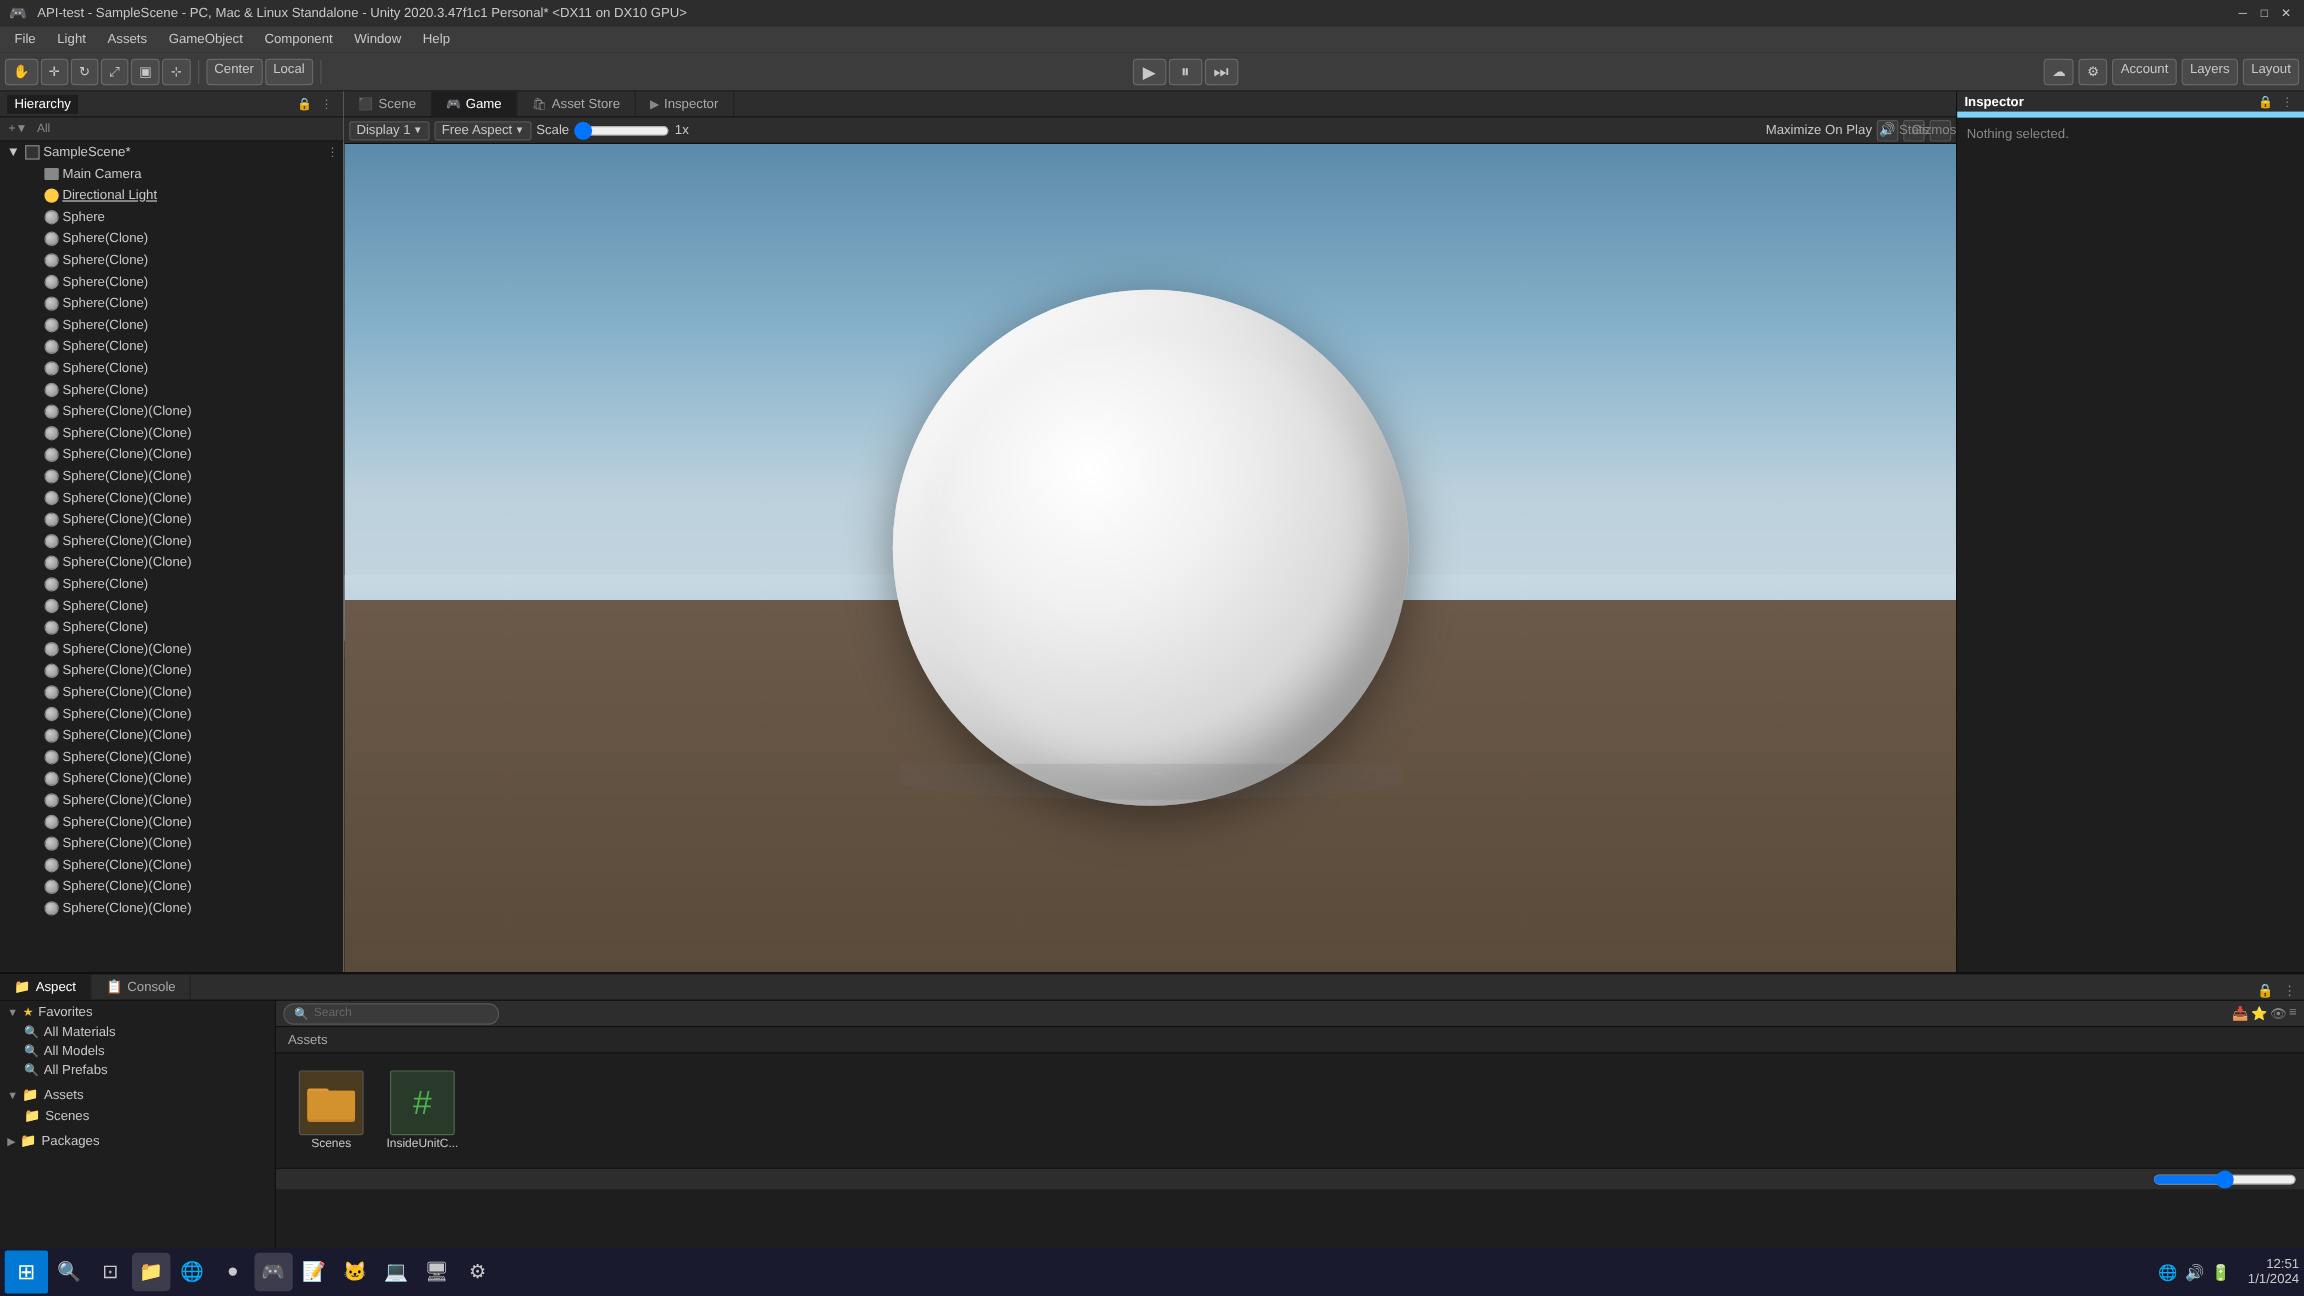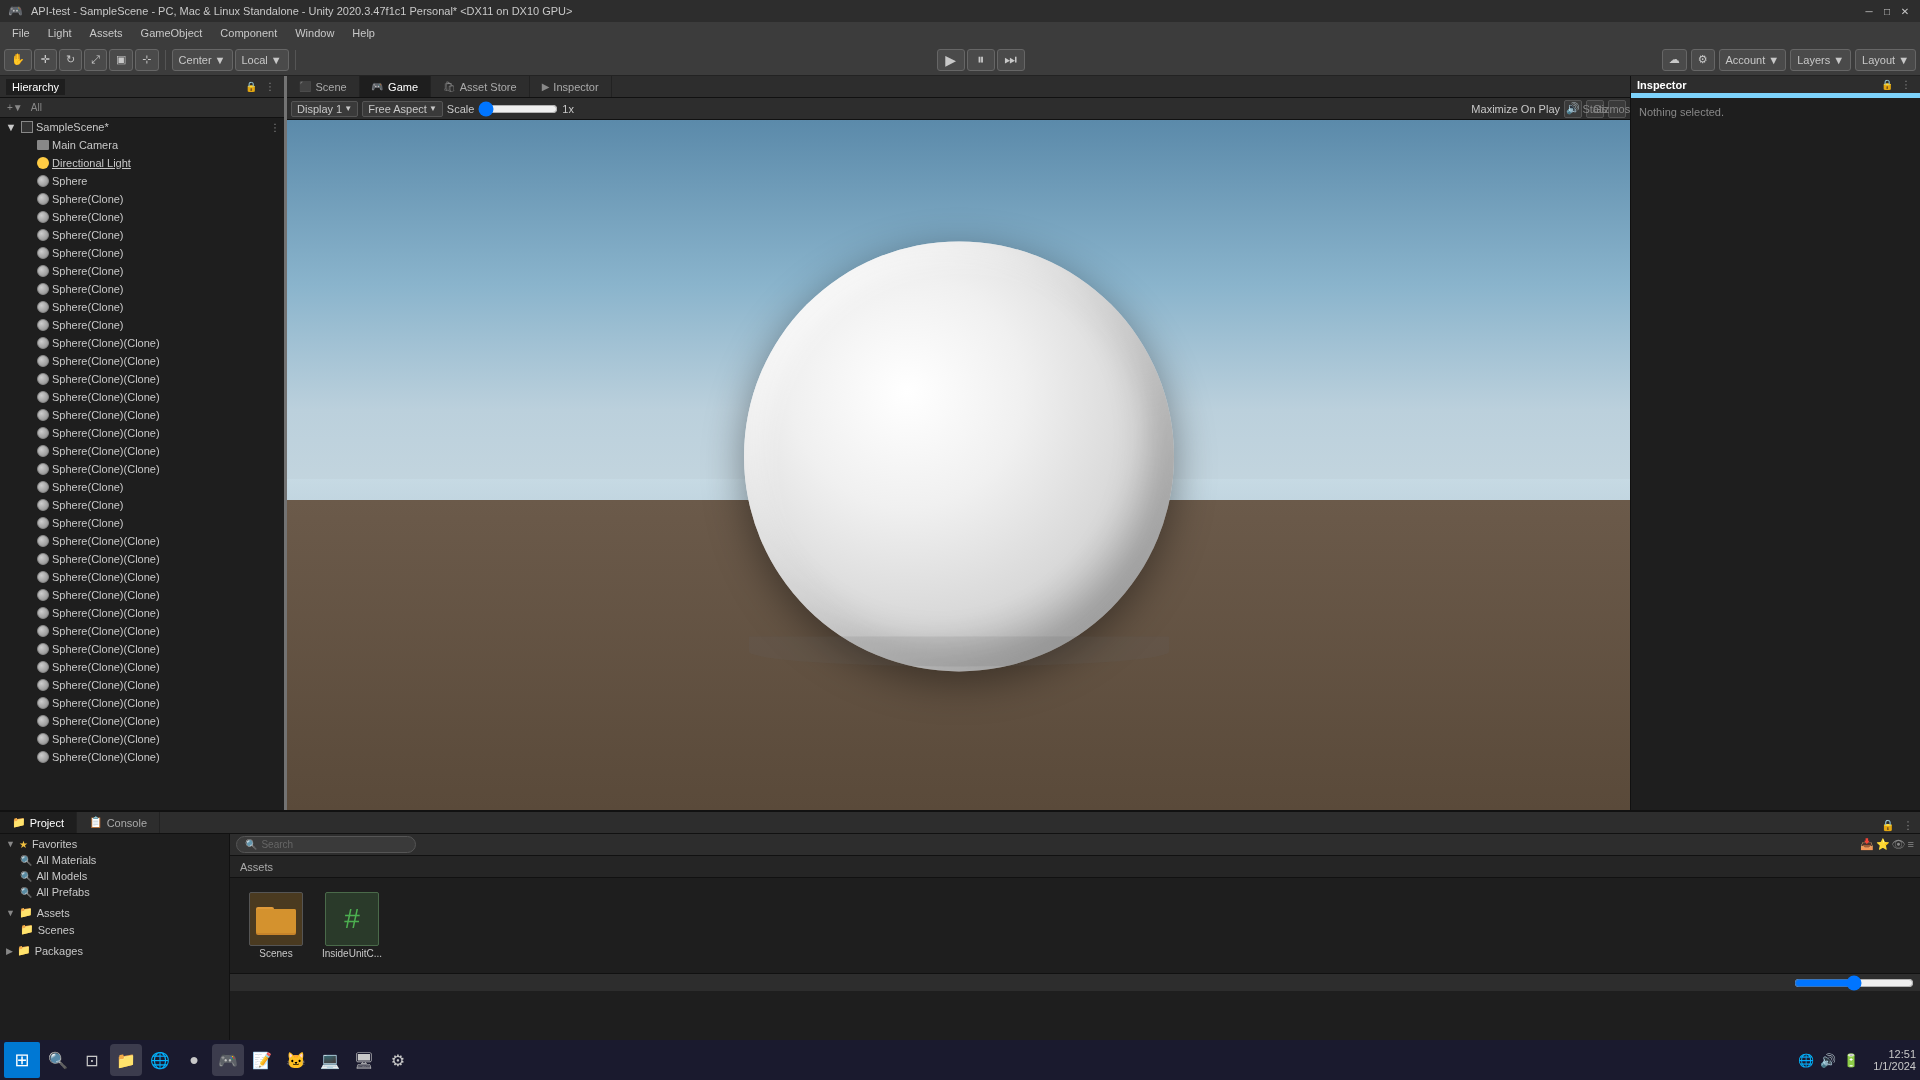--- a/index.html
+++ b/index.html
@@ -90,38 +90,39 @@
     }
     .toolbar-right { display: flex; align-items: center; gap: 4px; }
     .toolbar-dropdown {
       background: #4a4a4a;
       border: 1px solid #666;
       border-radius: 3px;
       padding: 2px 6px;
       color: #c8c8c8;
       font-size: 11px;
       cursor: pointer;
-      display: flex; align-items: center; gap: 3px;
+      display: flex; align-items: center; gap: 15px;
       height: 22px;
+      flex-direction: column;
     }
 
     
     .main-content {
       display: flex;
       flex: 1;
       overflow: hidden;
     }
 
     
     .hierarchy-panel {
       width: 287px;
       background: #1e1e1e;
       display: flex;
       flex-direction: column;
-      border-right: 3px solid #737373;
+      border-right: 1px solid #737373;
       flex-shrink: 0;
     }
     .panel-header {
       background: #2d2d2d;
       height: 22px;
       display: flex;
       align-items: center;
       padding: 0 6px;
       gap: 6px;
       border-bottom: 1px solid #111;
@@ -863,21 +864,21 @@
       <span>Nothing selected.</span>
     </div>
   </div>
 
 </div>
 
 <div class="bottom-area">
   <div class="bottom-tabs">
     <div class="bottom-tab active">
       <span>📁</span>
-      <span>Project</span>
+      <span>Aspect</span>
     </div>
     <div class="bottom-tab">
       <span>📋</span>
       <span>Console</span>
     </div>
     <div class="bottom-tab-tools">
       <div class="bottom-tab-btn">🔒</div>
       <div class="bottom-tab-btn">⋮</div>
     </div>
   </div>

